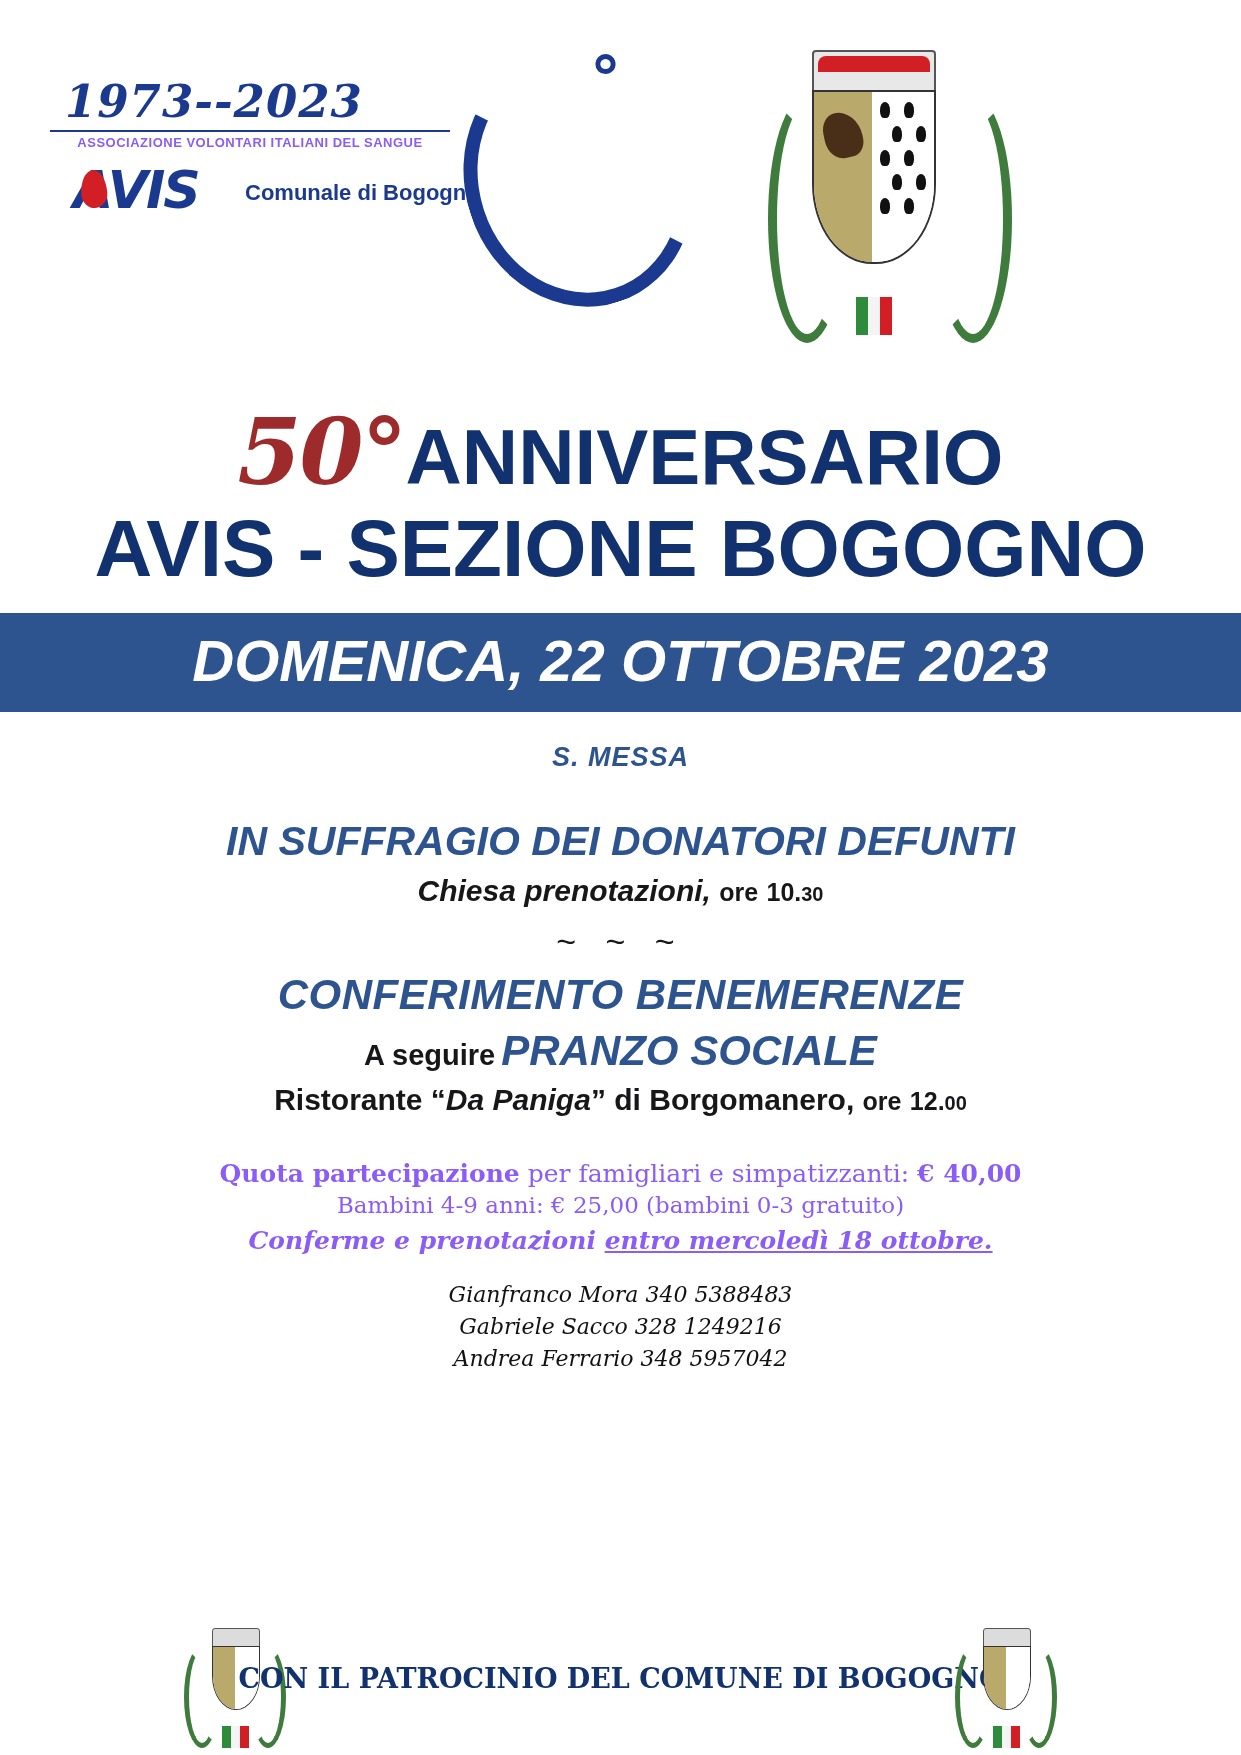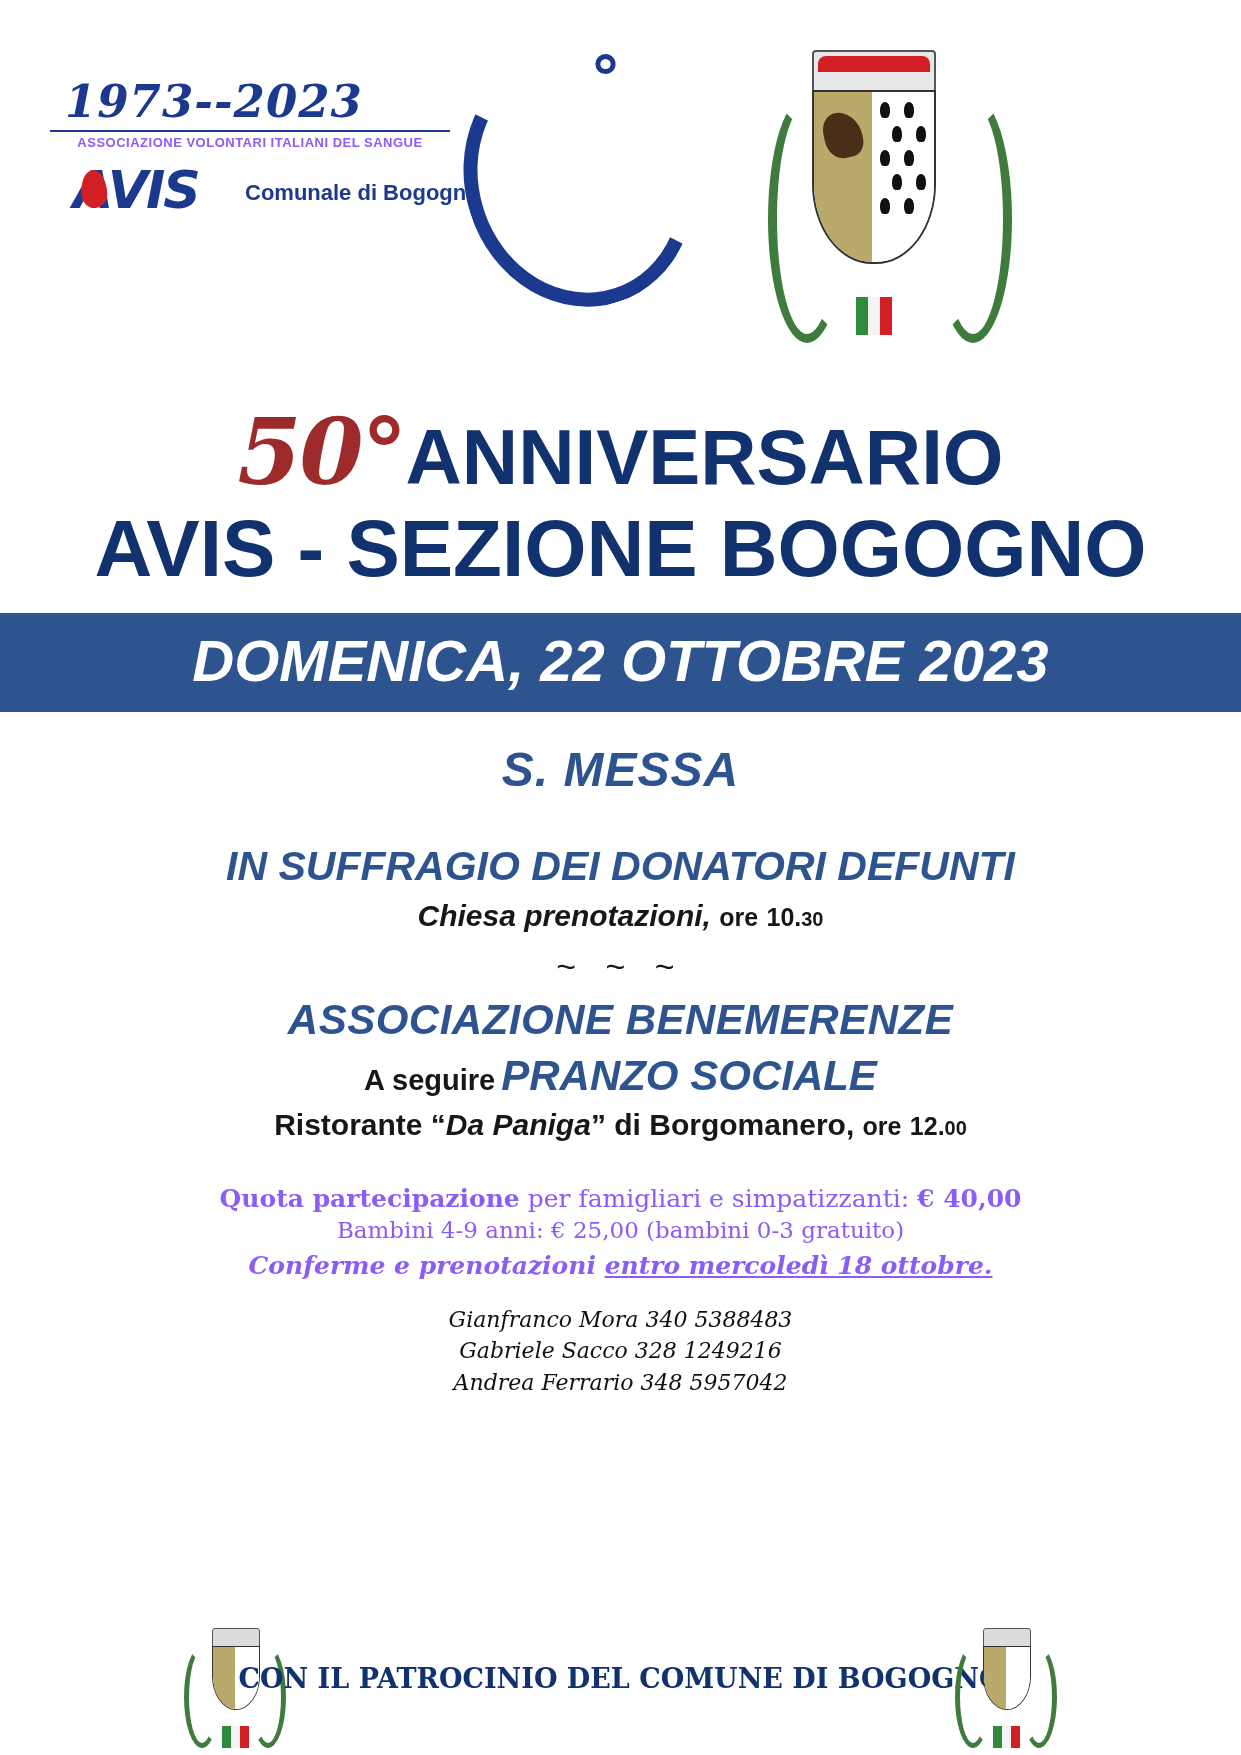--- a/index.html
+++ b/index.html
@@ -283,21 +283,21 @@
   
   .program {
     text-align: center;
     margin-top: 30px;
     color: #2e5490;
   }
   .msg-title {
     font-family: "Liberation Sans", sans-serif;
     font-style: italic;
     font-weight: bold;
-    font-size: 48px;
+    font-size: 27px;
     letter-spacing: 1px;
     line-height: 1.18;
   }
   .msg-sub {
     font-family: "Liberation Sans", sans-serif;
     font-style: italic;
     font-weight: bold;
     font-size: 41px;
     line-height: 1.18;
     margin-top: 44px;
@@ -513,21 +513,21 @@
   <div class="msg-title">S. MESSA</div>
   <div class="msg-sub">IN SUFFRAGIO DEI DONATORI DEFUNTI</div>
   <div class="place-line">
     <span class="it">Chiesa prenotazioni,</span>
     <span class="small">ore</span>
     <span class="small">10.</span><span class="tiny">30</span>
   </div>
 
   <div class="tilde">~ ~ ~</div>
 
-  <div class="conferimento">ASSOCIAZIONE BENEMERENZE</div>
+  <div class="conferimento">CONFERIMENTO BENEMERENZE</div>
 
   <div class="pranzo-row">
     <span class="lead">A seguire</span><span class="big">PRANZO SOCIALE</span>
   </div>
 
   <div class="resto">
     <span>Ristorante “</span><span class="it">Da Paniga</span><span>” di Borgomanero,</span>
     <span class="small">ore</span>
     <span class="small">12.</span><span class="tiny">00</span>
   </div>

